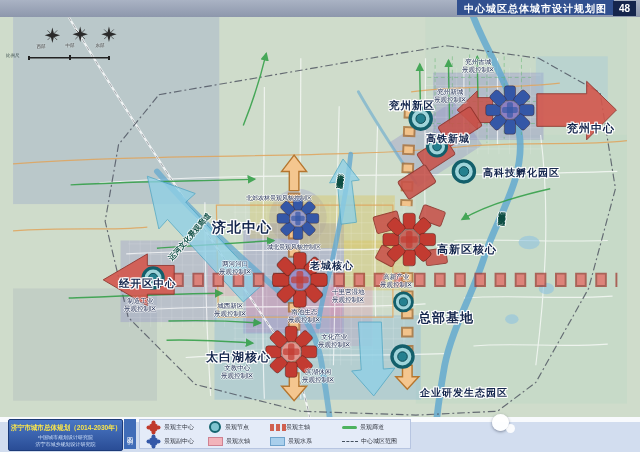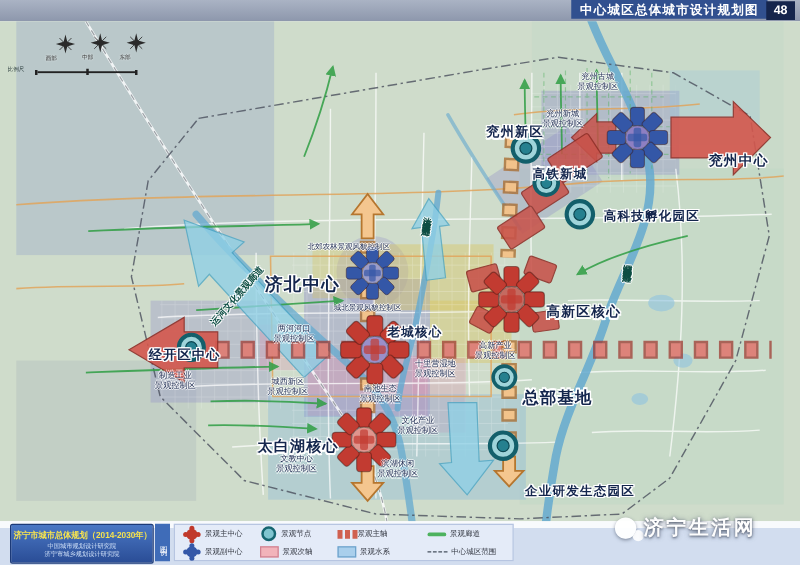--- a/index.html
+++ b/index.html
@@ -384,15 +384,14 @@
         </div>
       <div class="li">
         <span class="ic ic-boundary"></span>
         <span class="lt">中心城区范围</span>
         </div>
     </div>
   </div>
 
   <div class="watermark">
     <span class="wm-logo"></span>
-    <span class="wm-text">济宁生活网</span>
   </div>
 </div>
 
 </body></html>

